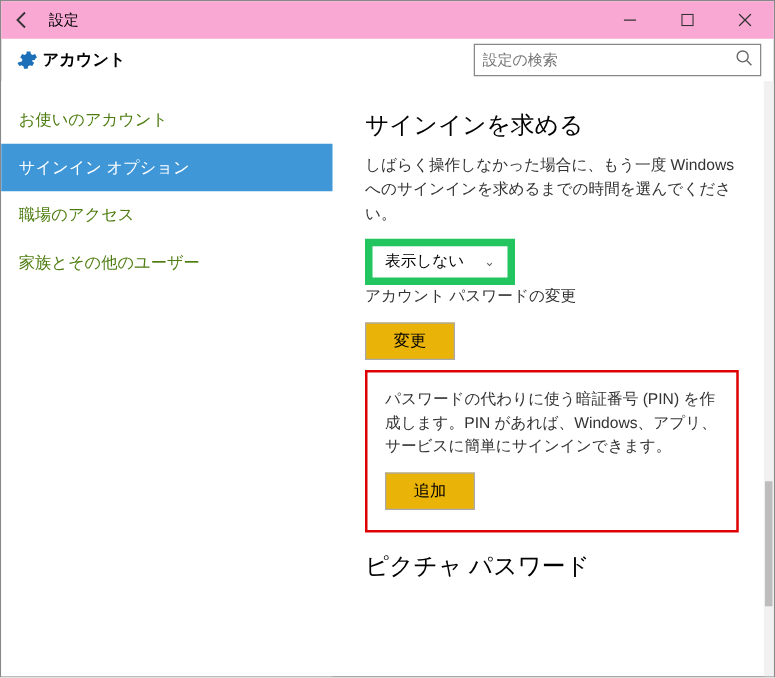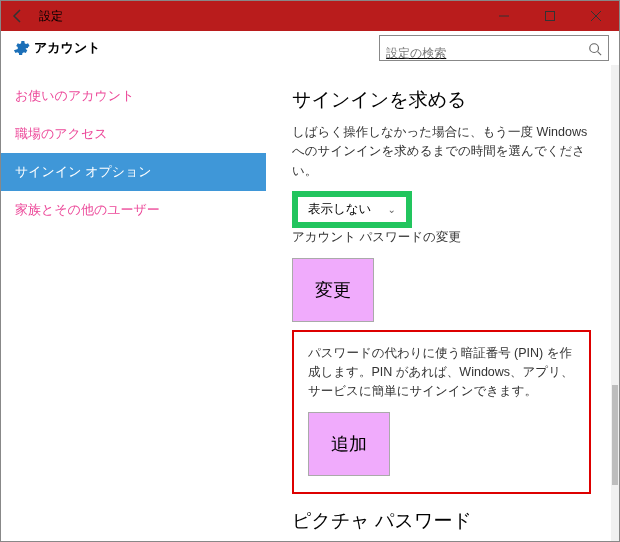--- a/index.html
+++ b/index.html
@@ -1,38 +1,38 @@
 <!DOCTYPE html>
 <html><head>
 <meta charset="utf-8">
 <style>
   * { box-sizing: border-box; margin: 0; padding: 0; }
   html, body { width: 620px; height: 542px; font-family: "Yu Gothic UI", "Meiryo", sans-serif; overflow: hidden; }
   .window { display: flex; flex-direction: column; width: 620px; height: 542px; background: #fff; border: 1px solid #888; }
-  .titlebar { display: flex; align-items: center; height: 30px; background: #b91c1c; }
+  .titlebar { display: flex; align-items: center; height: 30px; background: #f9a8d4; }
   .titlebar .back { width: 34px; height: 30px; display: flex; align-items: center; justify-content: center; }
   .titlebar .title { font-size: 12px; flex: 1; padding-left: 4px; }
   .titlebar .winbtns { display: flex; }
   .titlebar .winbtn { width: 46px; height: 30px; display: flex; align-items: center; justify-content: center; }
   .header { display: flex; align-items: center; height: 34px; padding: 0 10px; }
   .header .gear { width: 20px; height: 20px; display:flex; align-items:center; justify-content:center; color:#1b6fb8; }
   .header .section { font-size: 13px; font-weight: 600; margin-left: 3px; flex: 1; }
-  .header .search { width: 230px; height: 26px; border: 1px solid #888; display: flex; align-items: flex-end; padding: 0 6px; text-decoration: underline; }
+  .header .search { width: 230px; height: 26px; border: 1px solid #888; display: flex; align-items: center; padding: 0 6px; }
   .header .search input { border: none; outline: none; flex: 1; font-size: 12px; background: transparent; }
   .body { display: flex; flex: 1; min-height: 0; }
   .sidebar { width: 265px; background: #fff; padding-top: 12px; }
-  .sidebar .item { padding: 10px 14px; font-size: 13px; color: #ec4899; cursor: pointer; }
+  .sidebar .item { padding: 10px 14px; font-size: 13px; color: #4d7c0f; cursor: pointer; }
   .sidebar .item.selected { background: #3f97d8; color: #fff; }
   .content-wrap { flex: 1; position: relative; min-height: 0; }
   .content { position:absolute; inset:0 8px 0 0; overflow-y: auto; padding: 10px 20px 10px 26px; }
   .content h2 { font-size: 19px; font-weight: 400; margin: 12px 0 10px; }
   .content p { font-size: 12.5px; line-height: 1.55; color: #333; margin-bottom: 10px; }
   .dropdown { display: inline-flex; align-items: center; border: 6px solid #22c55e; padding: 4px 10px; font-size: 12.5px; cursor: pointer; gap: 16px; text-align: center; }
   .chev { font-size: 10px; color: #666; }
-  .btn { display: inline-block; border: 1px solid #aaa; background: #f0abfc; padding: 19px 22px; font-size: 18px; cursor: pointer; }
+  .btn { display: inline-block; border: 1px solid #aaa; background: #eab308; padding: 5px 22px; font-size: 13px; cursor: pointer; }
   .pin-box { border: 2px solid #d00; padding: 12px 14px 16px; margin: 8px 0 14px; }
   .scrollbar { position:absolute; right:0; top:0; bottom:0; width:8px; background:#f1f1f1; }
   .scrollthumb { position:absolute; right:1px; width:6px; background:#bdbdbd; }
 </style>
 </head>
 <body>
 
 <div class="window">
   <div class="titlebar">
     <div class="back">
@@ -74,22 +74,22 @@
             <circle cx="7" cy="7" r="5" fill="none" stroke="#666" stroke-width="1.3"></circle>
             <line x1="11" y1="11" x2="15" y2="15" stroke="#666" stroke-width="1.3"></line>
           </svg>
       </span>
     </div>
   </div>
 
   <div class="body">
     <div class="sidebar">
       <div class="item">お使いのアカウント</div>
+      <div class="item selected">サインイン オプション</div>
       <div class="item">職場のアクセス</div>
-      <div class="item selected">サインイン オプション</div>
       <div class="item">家族とその他のユーザー</div>
     </div>
 
     <div class="content-wrap">
       <div class="content">
 
         <h2>サインインを求める</h2>
         <p>しばらく操作しなかった場合に、もう一度 Windows へのサインインを求めるまでの時間を選んでください。</p>
         <div class="dropdown">
           <span>表示しない</span>

